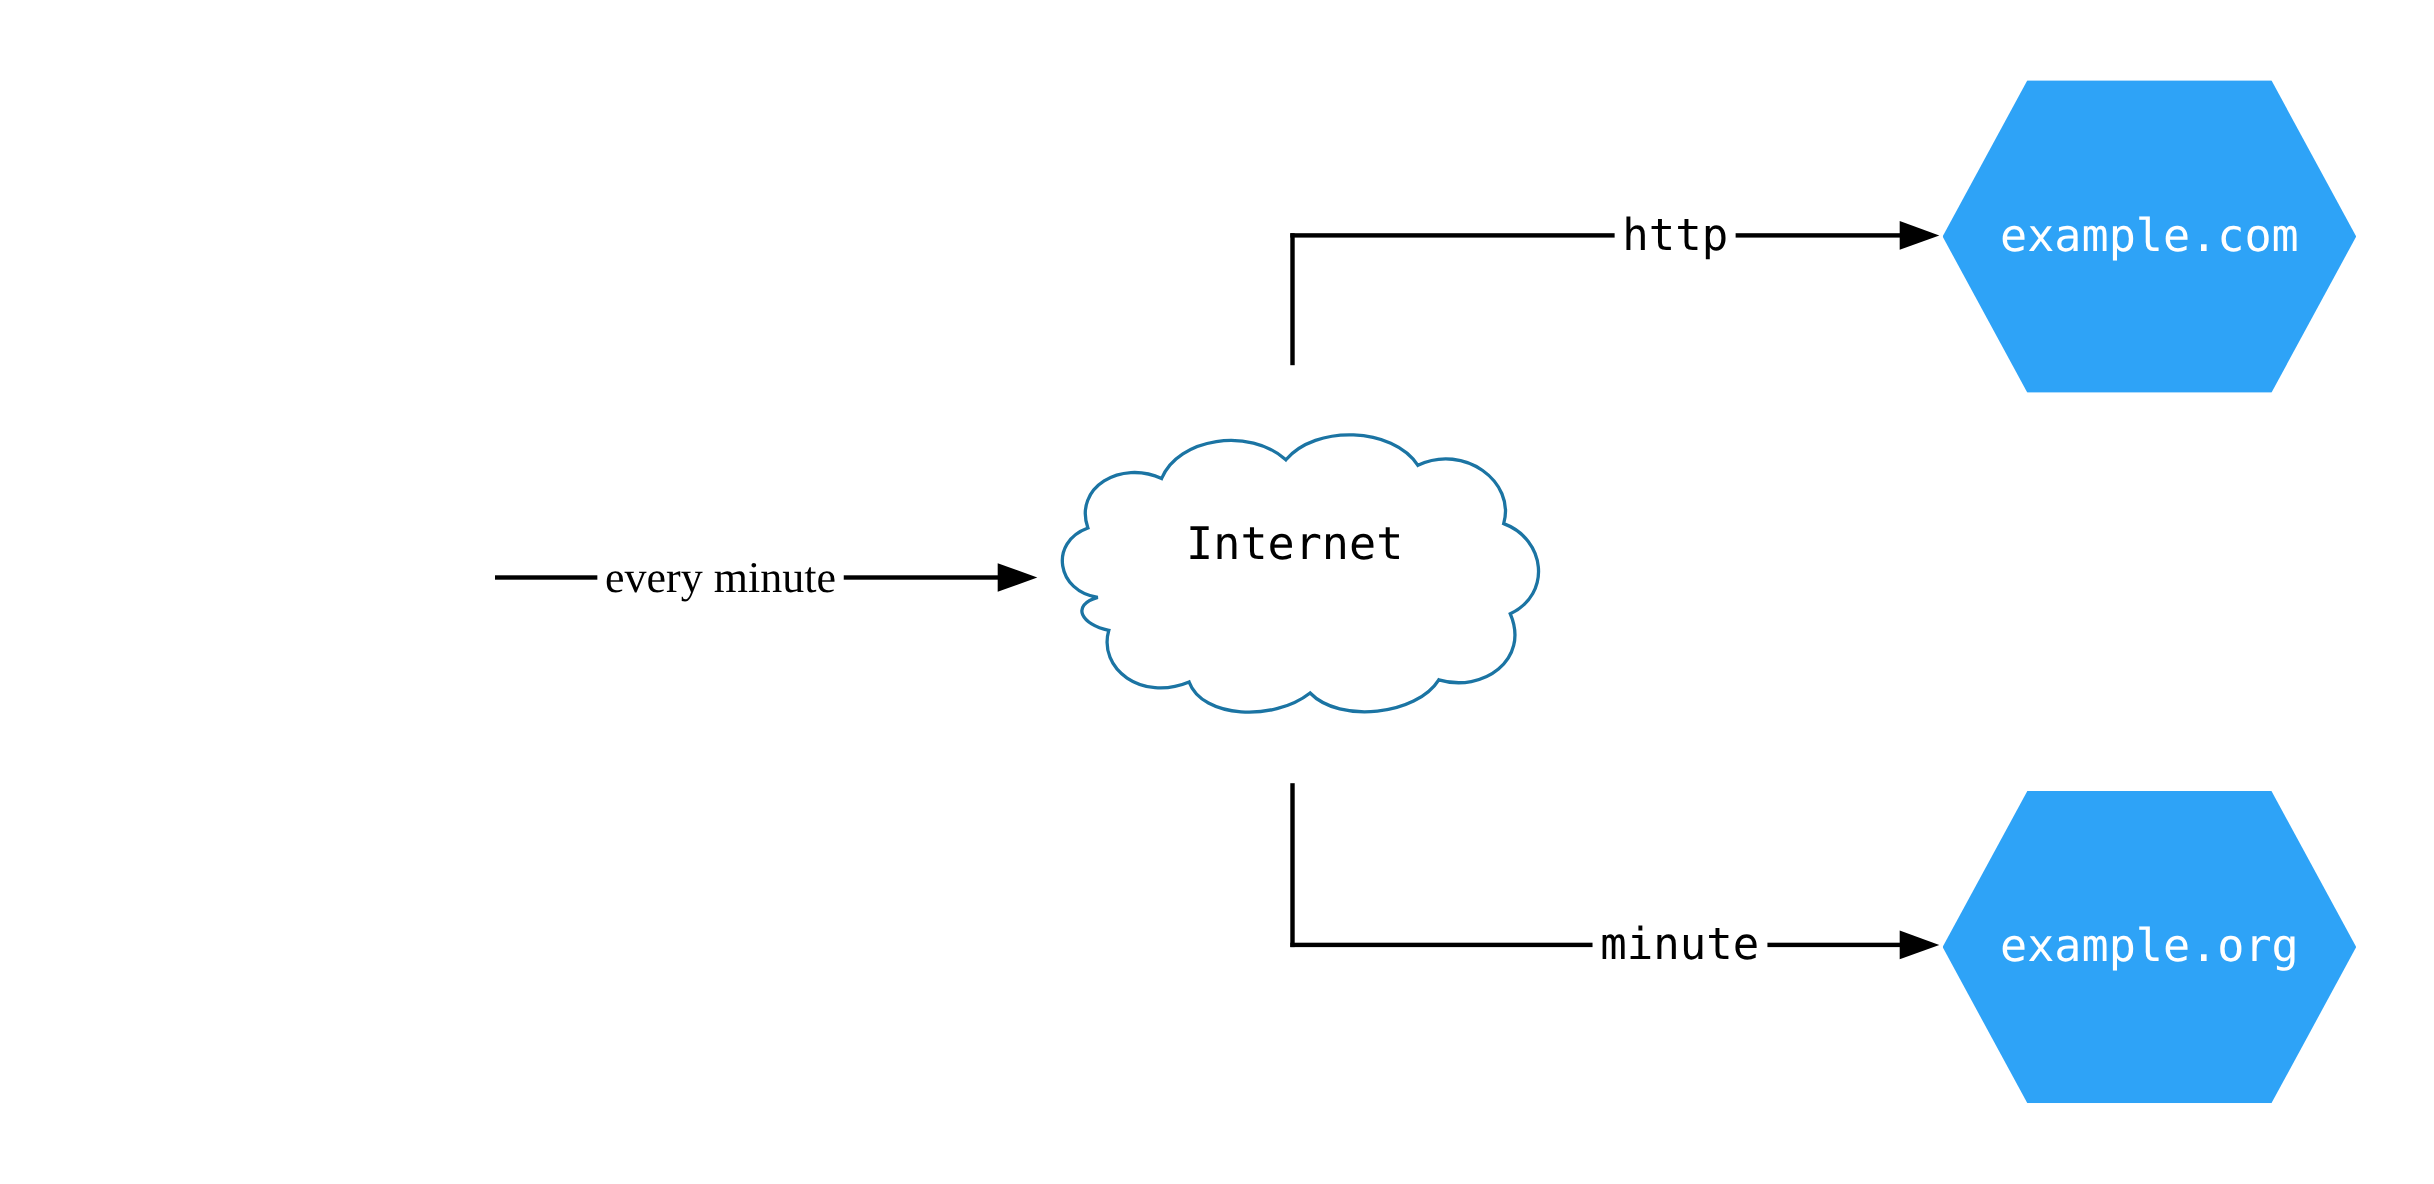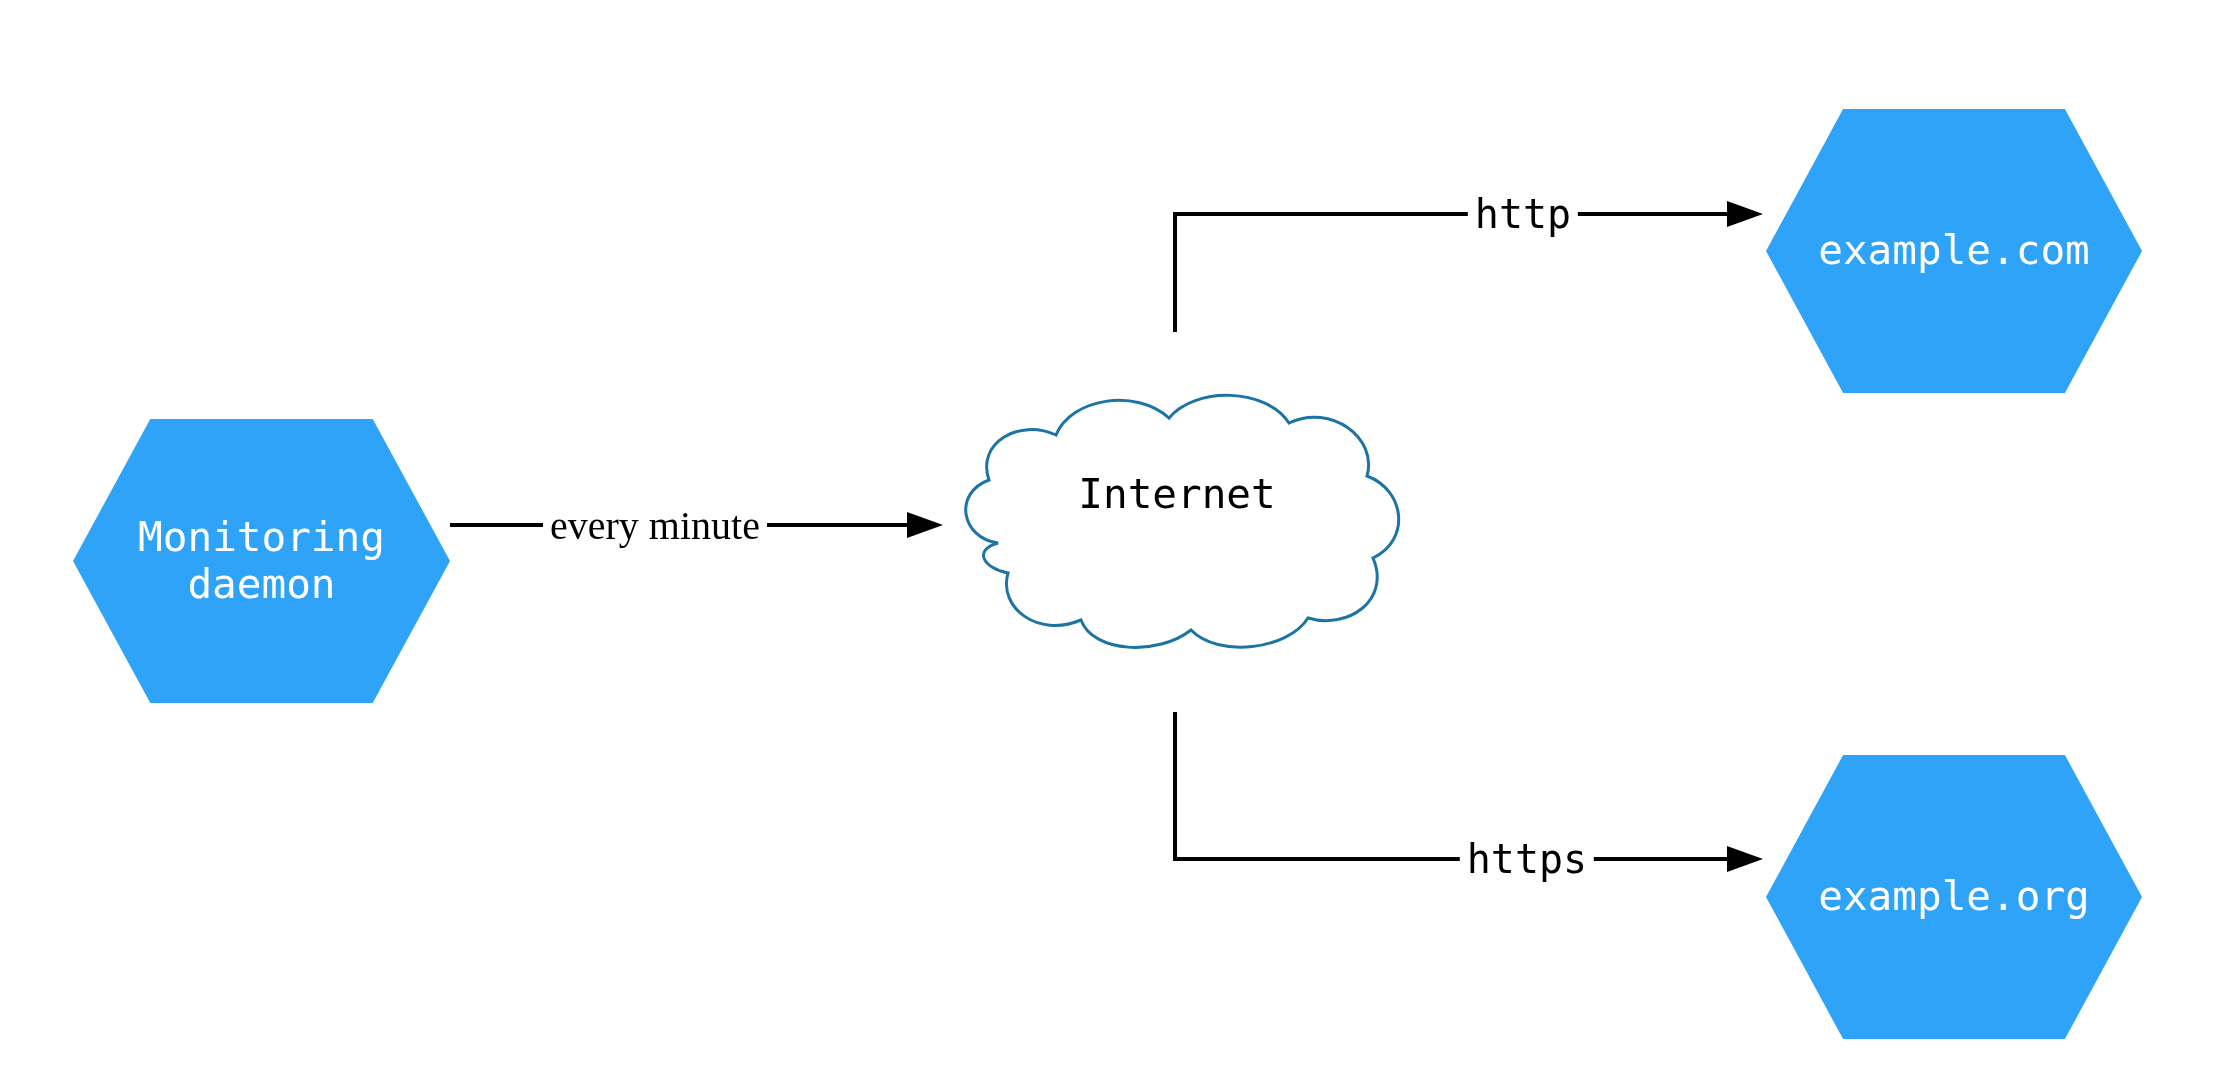--- a/index.html
+++ b/index.html
@@ -21,21 +21,20 @@
     font-family:"DejaVu Sans Mono","Liberation Mono",monospace;
   }
   
   .hex{
     position:absolute;
     background:var(--node-fill);
     clip-path:polygon(0% 50%,20.5% 0%,79.5% 0%,100% 50%,79.5% 100%,20.5% 100%);
     display:flex;
     align-items:center;
     justify-content:center;
-    margin-top:36px;
   }
   .hex-label{
     color:var(--node-text);
     font-size:41px;
     line-height:1.15;
     text-align:center;
     white-space:pre-line;
   }
   .cloud-svg{position:absolute;left:941px;top:378px;}
   .cloud-svg path{fill:#ffffff;stroke:var(--cloud-stroke);stroke-width:3;}
@@ -63,24 +62,20 @@
     font-size:40px;
     padding:0 7px;
     white-space:nowrap;
   }
 </style>
 </head>
 <body>
 
 <div class="canvas">
 
-  <div class="hex" style="left:73px;top:383px;width:377px;height:284px;">
-    <span class="hex-label">Monitoring
-daemon</span>
-  </div>
 
   <svg class="cloud-svg" width="472" height="284" viewBox="0 0 472 284">
     <path d="M 57,165
              C 20,160 12,115 48,102
              C 35,65 78,40 115,57
              C 130,20 195,10 228,40
              C 255,8 325,10 348,45
              C 390,25 437,60 426,98
              C 464,112 470,162 432,180
              C 450,222 407,252 367,240
@@ -104,15 +99,15 @@
   <span class="edge-label" style="left:655px;top:525px;font-family:Liberation Serif, serif;">every minute</span>
 
   <div class="edge-line" style="left:1173px;top:212px;width:4px;height:120px;"></div>
   <div class="edge-line" style="left:1173px;top:212px;width:556px;height:4px;"></div>
   <div class="arrowhead" style="left:1727px;top:201px;"></div>
   <span class="edge-label" style="left:1523px;top:214px;">http</span>
 
   <div class="edge-line" style="left:1173px;top:712px;width:4px;height:149px;"></div>
   <div class="edge-line" style="left:1173px;top:857px;width:556px;height:4px;"></div>
   <div class="arrowhead" style="left:1727px;top:846px;"></div>
-  <span class="edge-label" style="left:1527px;top:859px;">https</span>
+  <span class="edge-label" style="left:1527px;top:859px;">minute</span>
 
 </div>
 
 </body></html>

